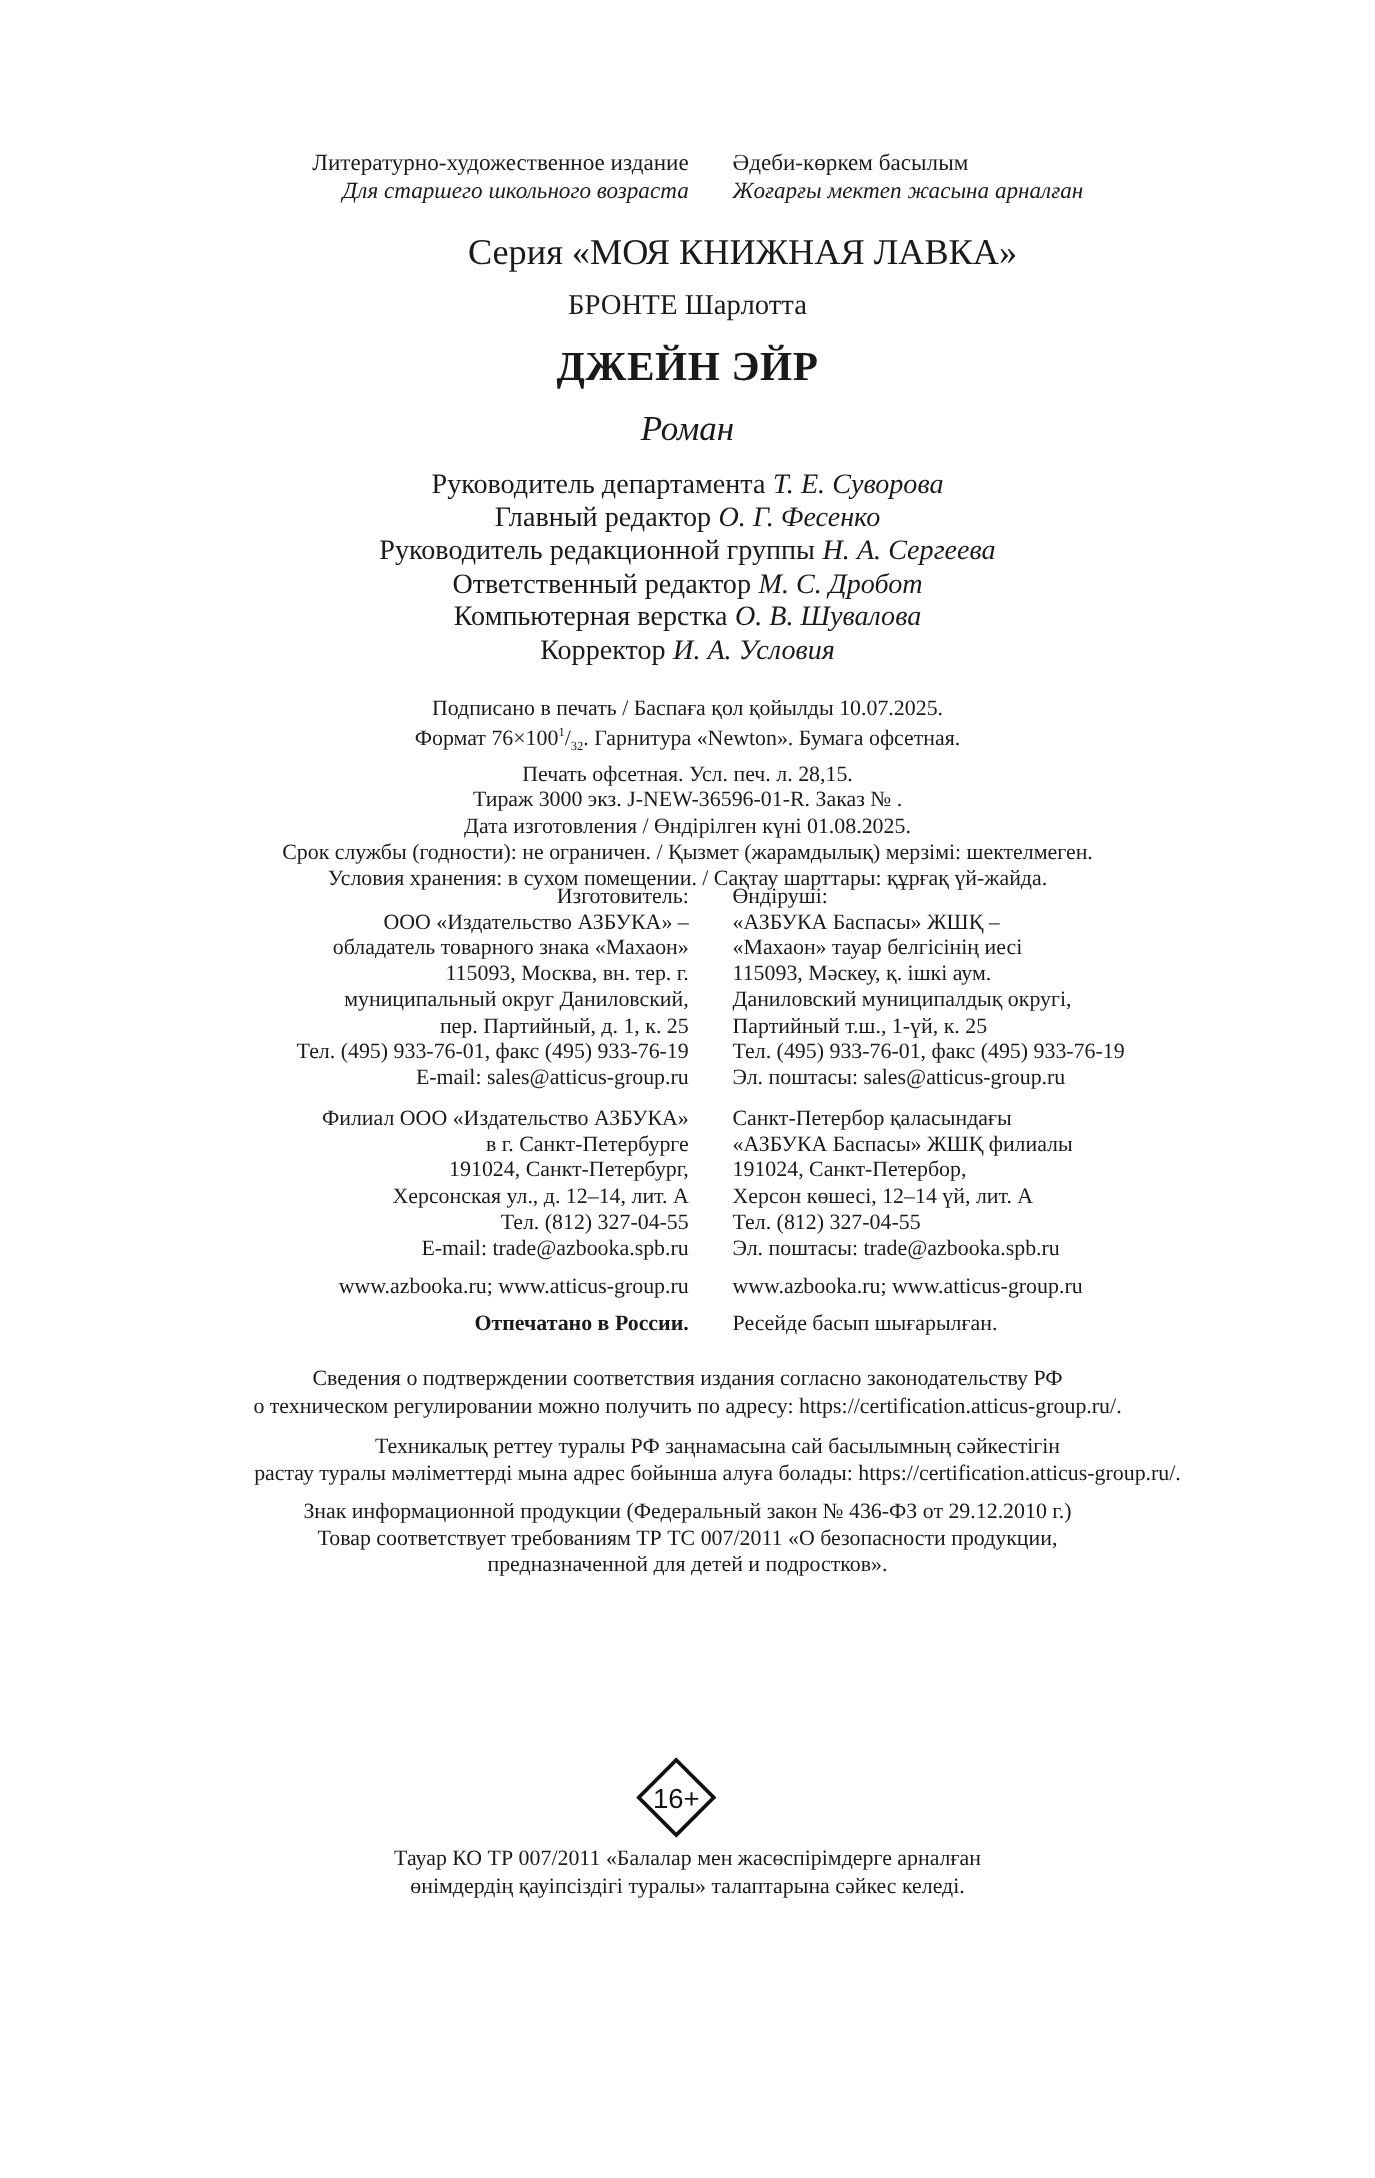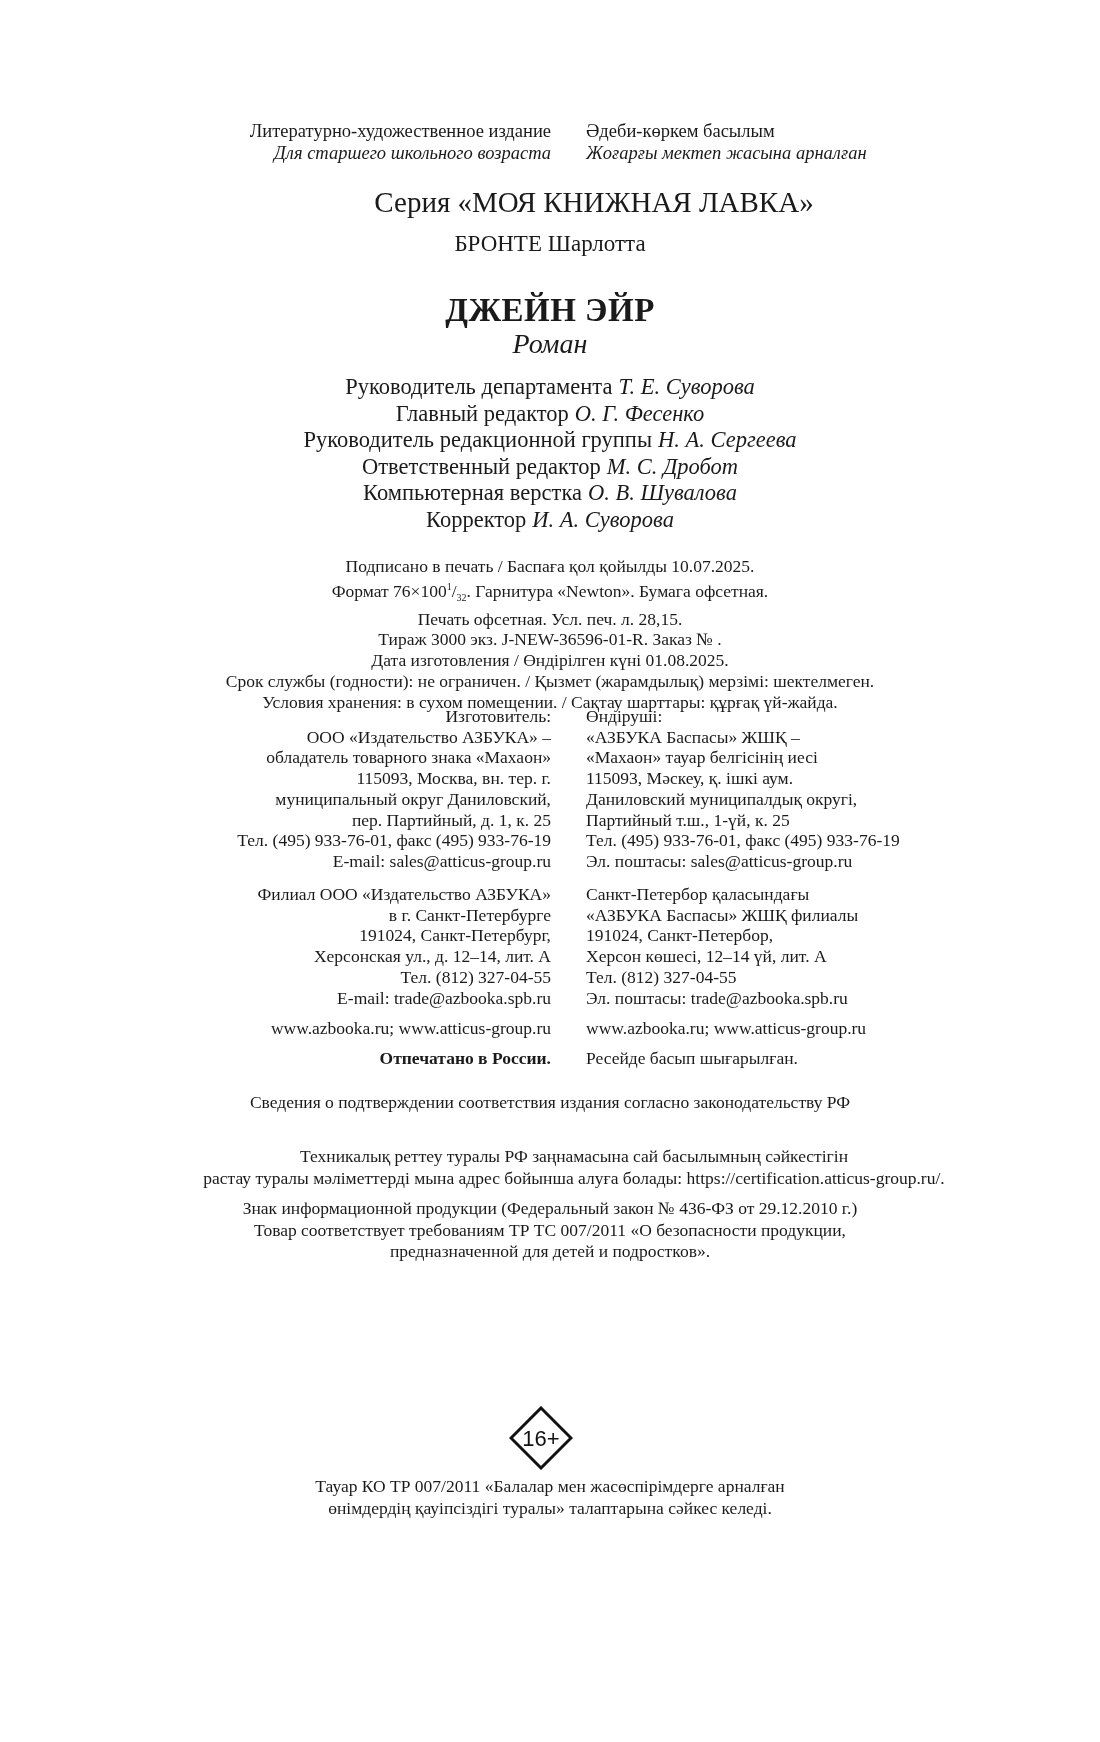--- a/index.html
+++ b/index.html
@@ -40,30 +40,30 @@
     <div>Литературно-художественное издание</div>
     <div class="it">Для старшего школьного возраста</div>
   </div>
   <div class="abs hdr col-r" style="top:120px;">
     <div>Әдеби-көркем басылым</div>
     <div class="it">Жоғарғы мектеп жасына арналған</div>
   </div>
 
   <div class="abs center series" style="top:186px;">Серия «МОЯ КНИЖНАЯ ЛАВКА»</div>
   <div class="abs center author" style="top:231px;">БРОНТЕ Шарлотта</div>
-  <div class="abs center title" style="top:292px;">ДЖЕЙН ЭЙР</div>
+  <div class="abs center title" style="top:276px;">ДЖЕЙН ЭЙР</div>
   <div class="abs center genre" style="top:328px;">Роман</div>
 
   <div class="abs center staff" style="top:374px;">
     <div><span>Руководитель департамента</span><span class="name">Т. Е. Суворова</span></div>
     <div><span>Главный редактор</span><span class="name">О. Г. Фесенко</span></div>
     <div><span>Руководитель редакционной группы</span><span class="name">Н. А. Сергеева</span></div>
     <div><span>Ответственный редактор</span><span class="name">М. С. Дробот</span></div>
     <div><span>Компьютерная верстка</span><span class="name">О. В. Шувалова</span></div>
-    <div><span>Корректор</span><span class="name">И. А. Суворова</span></div>
+    <div><span>Корректор</span><span class="name">И. А. Условия</span></div>
   </div>
 
   <div class="abs center imprint" style="top:556px;">
     <div>Подписано в печать / Баспаға қол қойылды 10.07.2025.</div>
     <div><span>Формат 76×100</span><sup class="frac">1</sup>/<sub class="frac">32</sub><span>. Гарнитура «Newton». Бумага офсетная.</span></div>
     <div>Печать офсетная. Усл. печ. л. 28,15.</div>
     <div>Тираж 3000 экз. J-NEW-36596-01-R. Заказ №       .</div>
     <div>Дата изготовления / Өндірілген күні 01.08.2025.</div>
     <div>Срок службы (годности): не ограничен. / Қызмет (жарамдылық) мерзімі: шектелмеген.</div>
     <div>Условия хранения: в сухом помещении. / Сақтау шарттары: құрғақ үй-жайда.</div>
@@ -108,20 +108,21 @@
   </div>
 
   <div class="abs addr col-l" style="top:1018px;">www.azbooka.ru; www.atticus-group.ru</div>
   <div class="abs addr col-r" style="top:1018px;">www.azbooka.ru; www.atticus-group.ru</div>
 
   <div class="abs addr col-l" style="top:1048px;font-weight:bold;">Отпечатано в России.</div>
   <div class="abs addr col-r" style="top:1048px;">Ресейде басып шығарылған.</div>
 
   <div class="abs center legal" style="top:1092px;">
     <div>Сведения о подтверждении соответствия издания согласно законодательству РФ</div>
+    <div>о техническом регулировании можно получить по адресу: https://certification.atticus-group.ru/.</div>
   </div>
   <div class="abs center legal" style="top:1146px;padding-left:24px;">
     <div>Техникалық реттеу туралы РФ заңнамасына сай басылымның сәйкестігін</div>
     <div>растау туралы мәліметтерді мына адрес бойынша алуға болады: https://certification.atticus-group.ru/.</div>
   </div>
 
   <div class="abs center legal" style="top:1198px;">
     <div>Знак информационной продукции (Федеральный закон № 436-ФЗ от 29.12.2010 г.)</div>
     <div>Товар соответствует требованиям ТР ТС 007/2011 «О безопасности продукции,</div>
     <div>предназначенной для детей и подростков».</div>

